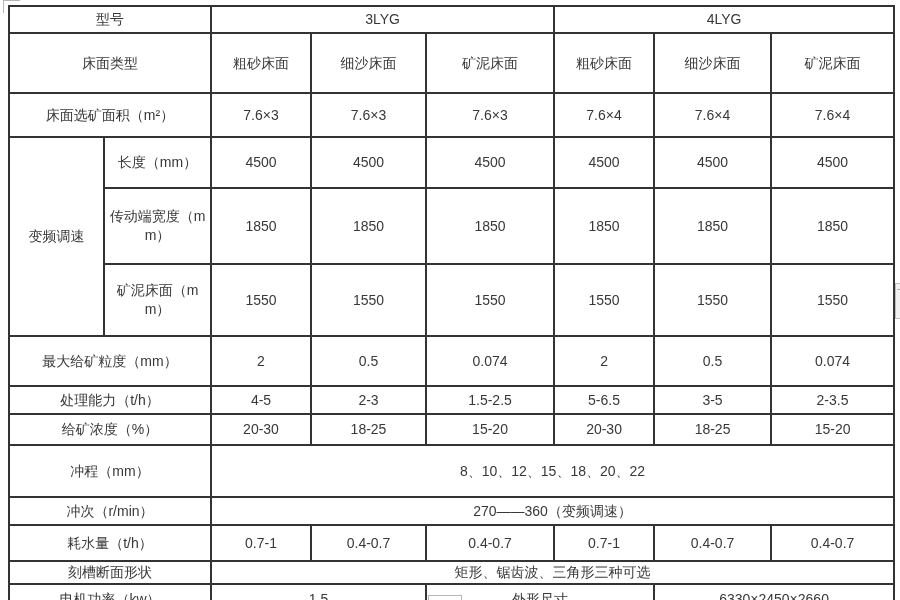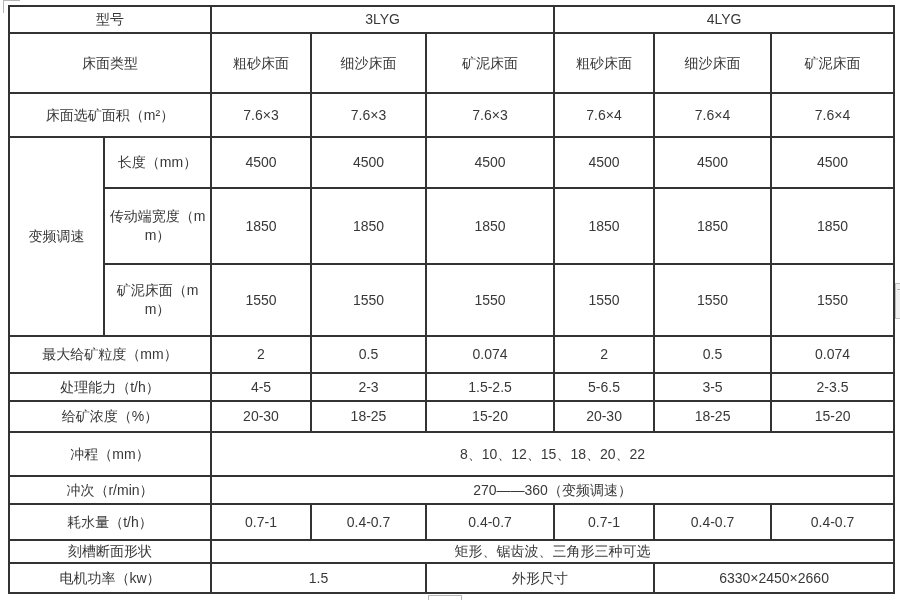--- a/index.html
+++ b/index.html
@@ -88,21 +88,21 @@
     <tr style="height:72px">
       <td>矿泥床面（mm）</td>
       <td>1550</td>
       <td>1550</td>
       <td>1550</td>
       <td>1550</td>
       <td>1550</td>
       <td>1550</td>
     </tr>
 
-    <tr style="height:37px">
+    <tr style="height:50px">
       <td colspan="2">最大给矿粒度（mm）</td>
       <td>2</td>
       <td>0.5</td>
       <td>0.074</td>
       <td>2</td>
       <td>0.5</td>
       <td>0.074</td>
     </tr>
 
     <tr style="height:28px">
@@ -118,21 +118,21 @@
     <tr style="height:31px">
       <td colspan="2">给矿浓度（%）</td>
       <td>20-30</td>
       <td>18-25</td>
       <td>15-20</td>
       <td>20-30</td>
       <td>18-25</td>
       <td>15-20</td>
     </tr>
 
-    <tr style="height:44px">
+    <tr style="height:52px">
       <td colspan="2">冲程（mm）</td>
       <td colspan="6">8、10、12、15、18、20、22</td>
     </tr>
 
     <tr style="height:28px">
       <td colspan="2">冲次（r/min）</td>
       <td colspan="6">270——360（变频调速）</td>
     </tr>
 
     <tr style="height:36px">

